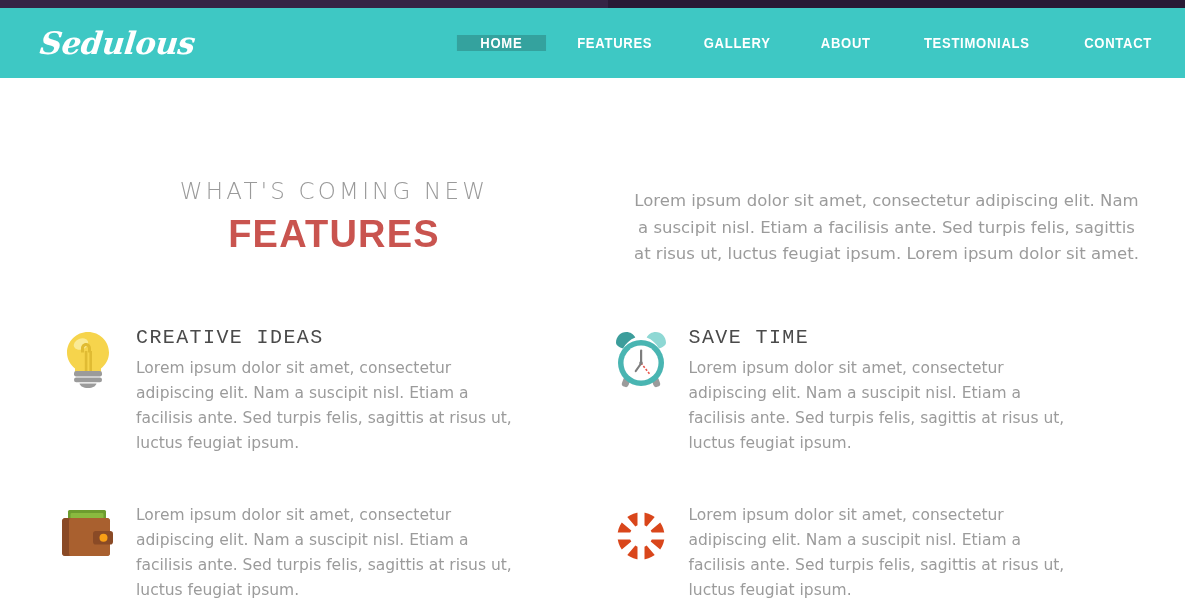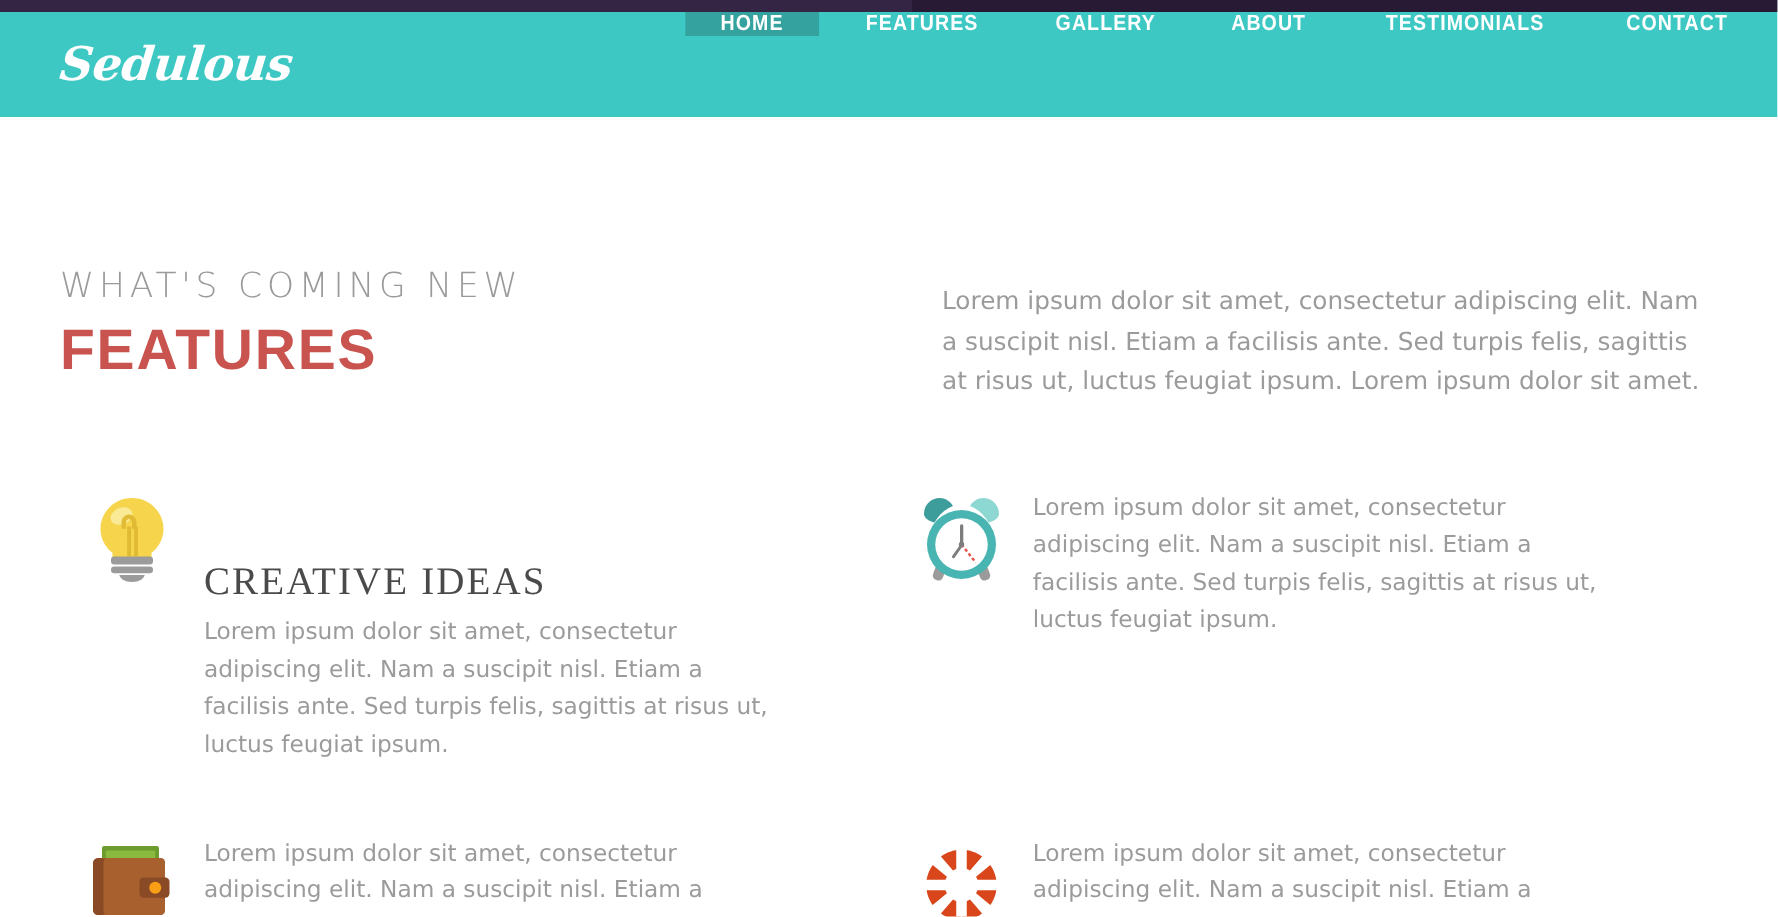--- a/index.html
+++ b/index.html
@@ -37,21 +37,21 @@
     font-family:"DejaVu Serif", serif;
     font-size:31px;
     font-weight:bold;
     font-style:italic;
     letter-spacing:-0.5px;
     line-height:1;
     transform:skewX(-6deg);
   }
   .nav {
     margin-left:auto;
-    display:flex; align-items:flex-start;
+    display:flex; align-items:center;
     height:100%;
   }
   .nav-item {
     display:flex; align-items:center; justify-content:center;
     padding:0 22px;
     color:#ffffff;
     font-family:"Liberation Sans", sans-serif;
     font-size:14.5px;
     font-weight:bold;
     letter-spacing:0.8px;
@@ -62,20 +62,21 @@
   }
   .nav-item.active { background:#34a29e; padding:0 26px; }
   .nav-item:last-child { padding-right:30px; }
 
   
   .main { padding:0 40px; }
 
   .intro {
     display:flex;
     padding-top:100px;
+    text-align:center;
   }
   .intro-left { width:588px; flex:0 0 588px; }
   .eyebrow {
     color:#9a9a9a;
     font-size:23px;
     font-weight:300;
     letter-spacing:3.2px;
     text-transform:uppercase;
     font-family:"DejaVu Sans", sans-serif;
     line-height:1.2;
@@ -111,28 +112,27 @@
     padding-right:48px;
   }
   .feature-icon {
     flex:0 0 96px;
     display:flex; align-items:flex-start; justify-content:center;
     padding-top:4px;
   }
   .feature-body { flex:1; }
   .feature-title {
     color:#4a4a4a;
-    font-size:26px;
+    font-size:20px;
     font-weight:300;
     letter-spacing:1.4px;
     text-transform:uppercase;
-    font-family:Liberation Serif, serif;
+    font-family:Liberation Mono, monospace;
     line-height:1.2;
     margin-bottom:6px;
-    margin-top:46px;
   }
   .feature-text {
     color:#9b9b9b;
     font-size:15.5px;
     line-height:1.6;
     font-family:"DejaVu Sans", sans-serif;
     max-width:390px;
   }
 </style>
 </head>
@@ -198,20 +198,21 @@
           <rect x="40.5" y="47" width="7" height="10" rx="3" fill="#9b9b9b" transform="rotate(-20 44 52)"></rect>
           <circle cx="29" cy="33" r="23" fill="#49b5b2"></circle>
           <circle cx="29" cy="33" r="17.5" fill="#ffffff"></circle>
           <rect x="28" y="19.5" width="2.2" height="14" rx="1" fill="#7d7d7d"></rect>
           <rect x="28.3" y="32.2" width="2" height="11.5" rx="1" fill="#7d7d7d" transform="rotate(35 29 33)"></rect>
           <path d="M29 33 L38.5 45" stroke="#e8544a" stroke-width="1.6" stroke-dasharray="2.2 1.6"></path>
           <circle cx="29" cy="33" r="1.8" fill="#7d7d7d"></circle>
         </svg>
       </div>
       <div class="feature-body">
+        <h3 class="feature-title">Save Time</h3>
         <p class="feature-text">Lorem ipsum dolor sit amet, consectetur adipiscing elit. Nam a suscipit nisl. Etiam a facilisis ante. Sed turpis felis, sagittis at risus ut, luctus feugiat ipsum.</p>
       </div>
     </div>
 
     <div class="feature">
       <div class="feature-icon">
         <svg width="56" height="56" viewBox="0 0 56 56">
           <rect x="8" y="3" width="38" height="12" rx="1.5" fill="#6d9c2e"></rect>
           <rect x="10.5" y="6" width="33" height="9" rx="1" fill="#8ab93f"></rect>
           <rect x="2" y="11" width="48" height="38" rx="3.5" fill="#a0592e"></rect>

